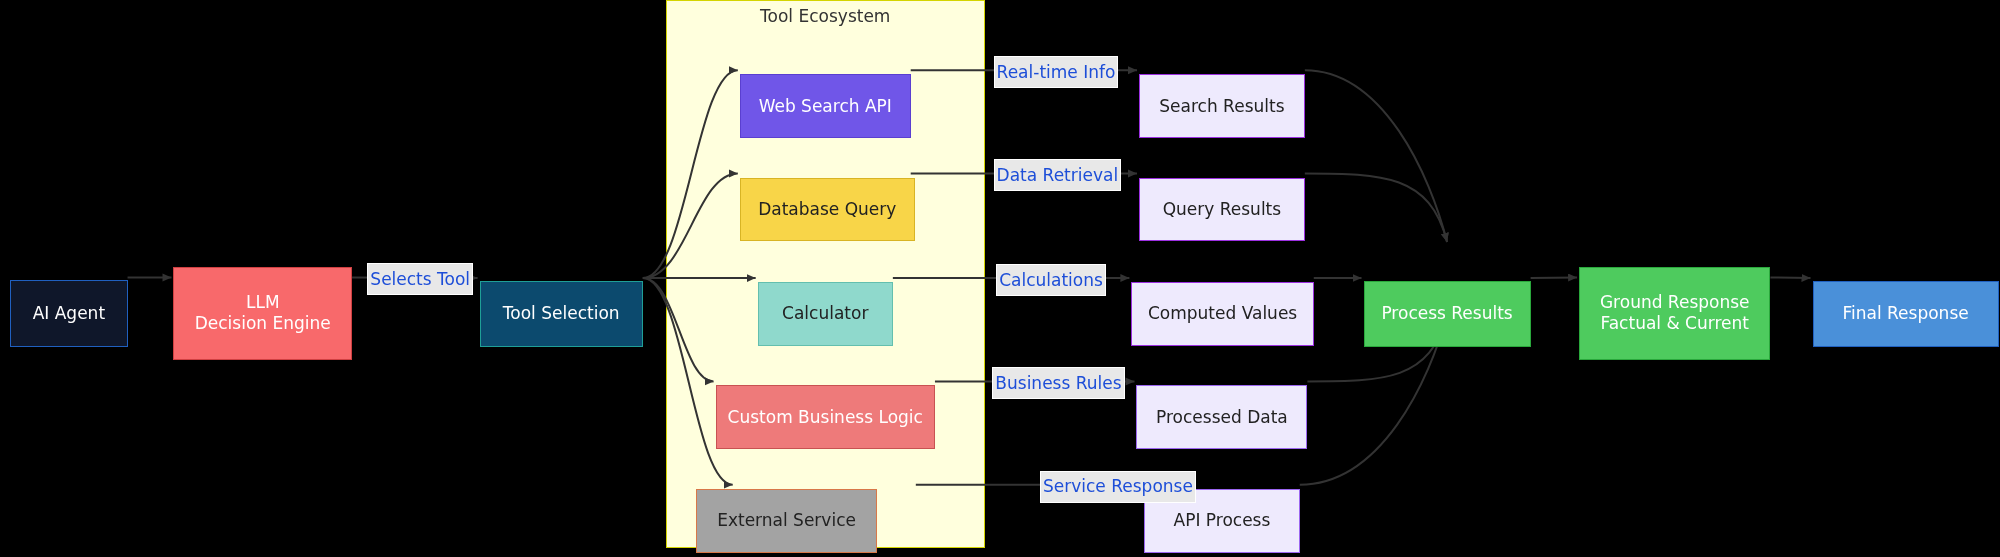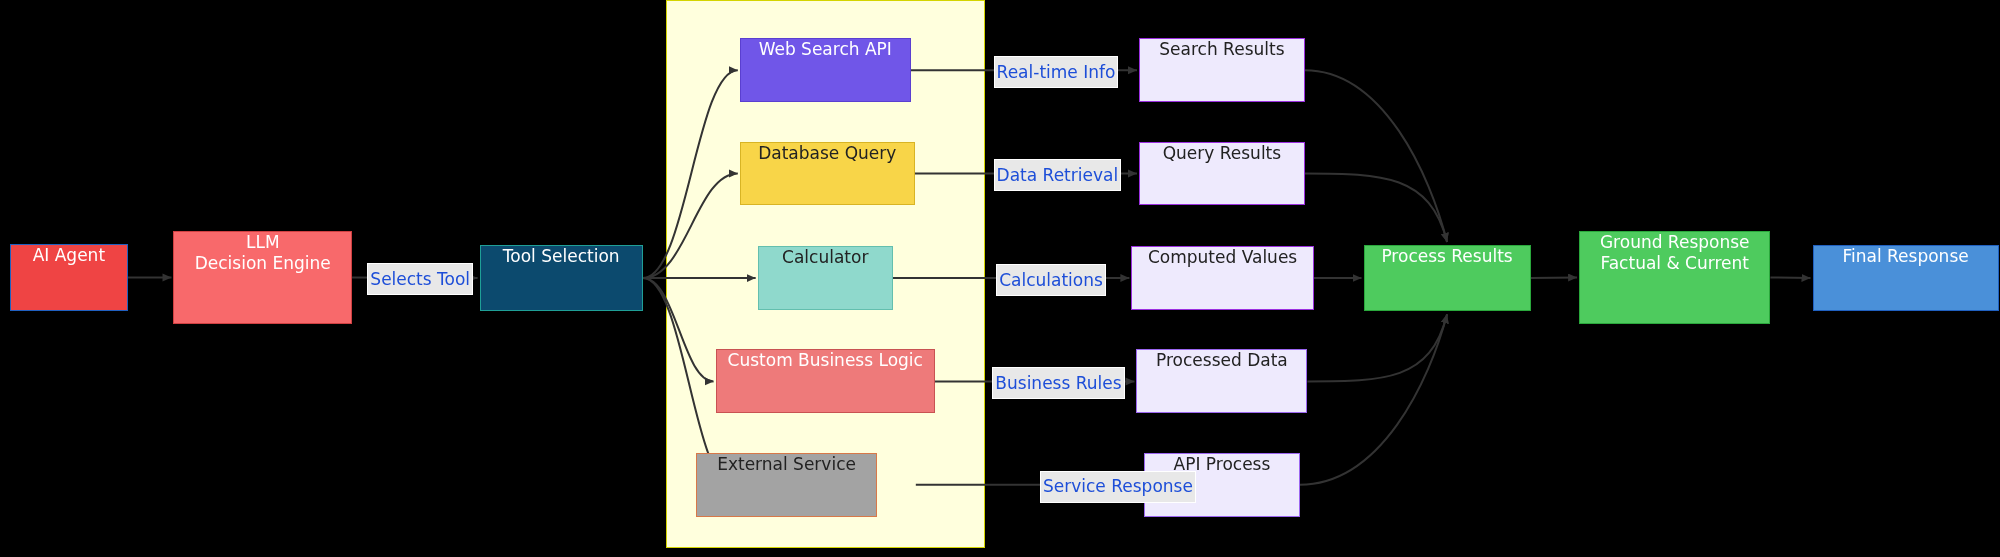--- a/index.html
+++ b/index.html
@@ -21,25 +21,26 @@
     width: 2000px;
     height: 557px;
     pointer-events: none;
   }
   .node {
     position: absolute;
     box-sizing: border-box;
     display: flex;
     flex-direction: column;
     align-items: center;
-    justify-content: flex-start;
+    justify-content: center;
     text-align: center;
     line-height: 1.25;
     font-size: 17px;
     white-space: nowrap;
+    margin-top: 36px;
   }
   .node .line { display: block; }
 
   
   #cluster {
     position: absolute;
     box-sizing: border-box;
     background: #ffffdd;
     border: 1.6px solid #d4d400;
   }
@@ -66,20 +67,21 @@
     padding: 15px 2px;
     line-height: 1.2;
   }
 </style>
 </head>
 <body>
 
 <div id="canvas">
 
   <div id="cluster" style="left: 665.816px; top: 0px; width: 318.878px; height: 548.469px; background: rgb(255, 255, 221); border-color: rgb(212, 212, 0);"></div>
+  <div id="cluster-title" style="left: 665.816px; top: 6.37755px; width: 318.878px;">Tool Ecosystem</div>
 
   <svg id="edges" viewBox="0 0 2000 557">
     <defs>
       <marker id="arrow" markerWidth="10" markerHeight="10" refX="9" refY="4" orient="auto" markerUnits="userSpaceOnUse">
         <path d="M0,0 L9,4 L0,8 z" fill="#333333"></path>
       </marker>
     </defs>
     <g id="edge-paths" stroke="#333333" stroke-width="2" fill="none">
         <path d="M127.55102040816327,277.4234693877551 L171.46938775510205,277.4234693877551" marker-end="url(#arrow)"></path>
         <path d="M352.0408163265306,277.4234693877551 L477.59183673469386,278.0612244897959" marker-end="url(#arrow)"></path>
@@ -97,21 +99,21 @@
         <path d="M915.8163265306122,484.6938775510204 L1142.1326530612246,484.6938775510204" marker-end="url(#arrow)"></path>
         <path d="M1304.8469387755101,70.15306122448979 C1383.0676020408164,70.15306122448979 1430,174.89795918367346 1447.0663265306123,241.89795918367346" marker-end="url(#arrow)"></path>
         <path d="M1304.8469387755101,173.46938775510205 C1383.0676020408164,173.46938775510205 1430,174.89795918367346 1447.0663265306123,241.89795918367346" marker-end="url(#arrow)"></path>
         <path d="M1307.3979591836735,381.37755102040813 C1384.2155612244899,381.37755102040813 1430.3061224489795,381.2244897959184 1447.0663265306123,314.2244897959184" marker-end="url(#arrow)"></path>
         <path d="M1299.7448979591836,484.6938775510204 C1380.7716836734694,484.6938775510204 1429.387755102041,381.2244897959184 1447.0663265306123,314.2244897959184" marker-end="url(#arrow)"></path>
         <path d="M1313.7755102040817,278.0612244897959 L1361.5204081632653,278.0612244897959" marker-end="url(#arrow)"></path>
       </g>
   </svg>
 
   <div id="nodes-layer">
-      <div class="node" style="left: 10.2041px; top: 243.622px; width: 117.347px; height: 67.602px; background: #ef4444; border: 1.5px solid rgb(32, 96, 192); color: rgb(255, 255, 255);">
+      <div class="node" style="left: 10.2041px; top: 243.622px; width: 117.347px; height: 67.602px; background: #0f172a; border: 1.5px solid rgb(32, 96, 192); color: rgb(255, 255, 255);">
         <span class="line">AI Agent</span>
       </div>
       <div class="node" style="left: 173.469px; top: 230.867px; width: 178.571px; height: 93.1122px; background: rgb(248, 105, 107); border: 1.5px solid rgb(208, 64, 66); color: rgb(255, 255, 255);">
         <span class="line">LLM</span>
         <span class="line">Decision Engine</span>
       </div>
       <div class="node" style="left: 479.592px; top: 244.898px; width: 163.265px; height: 66.3265px; background: #0c4a6e; border: 1.5px solid rgb(31, 159, 151); color: rgb(255, 255, 255);">
         <span class="line">Tool Selection</span>
       </div>
       <div class="node" style="left: 739.796px; top: 38.2653px; width: 170.918px; height: 63.7755px; background: rgb(112, 86, 232); border: 1.5px solid rgb(90, 63, 208); color: rgb(255, 255, 255);">

